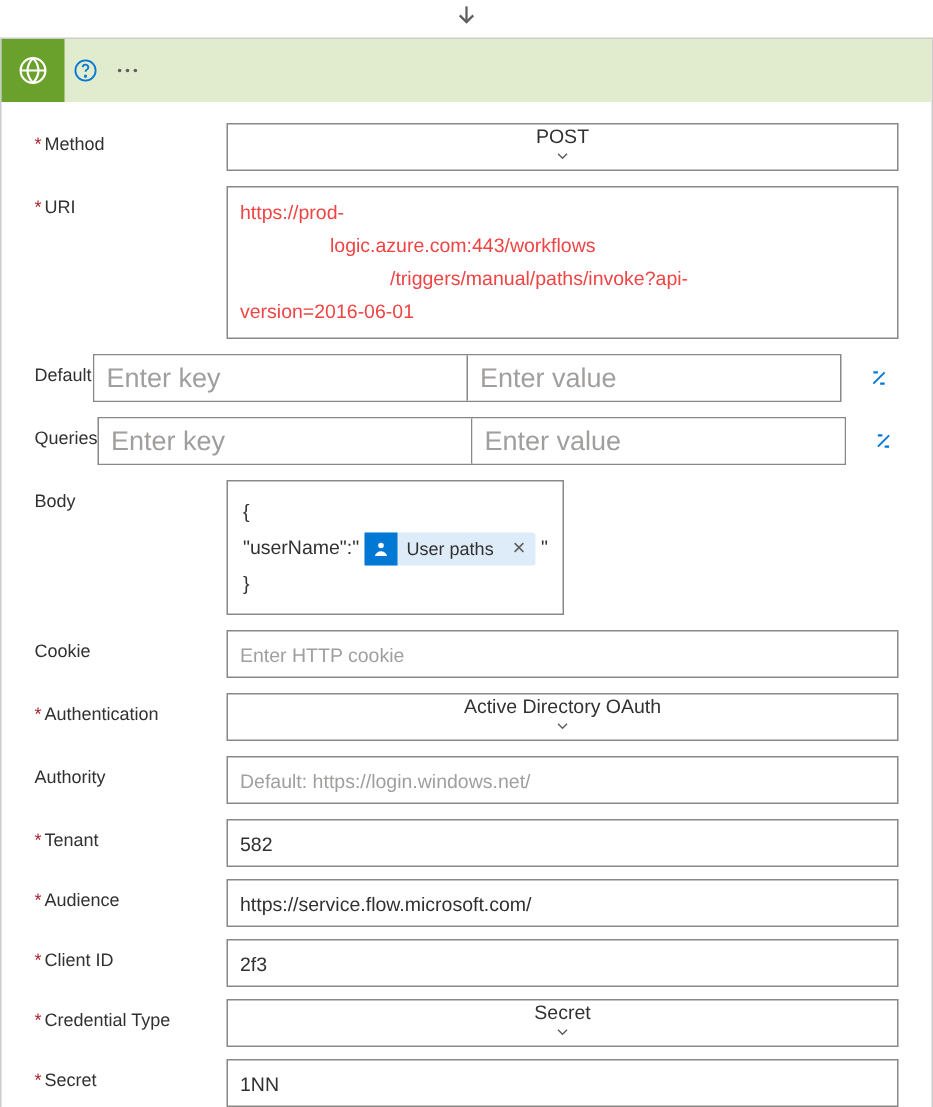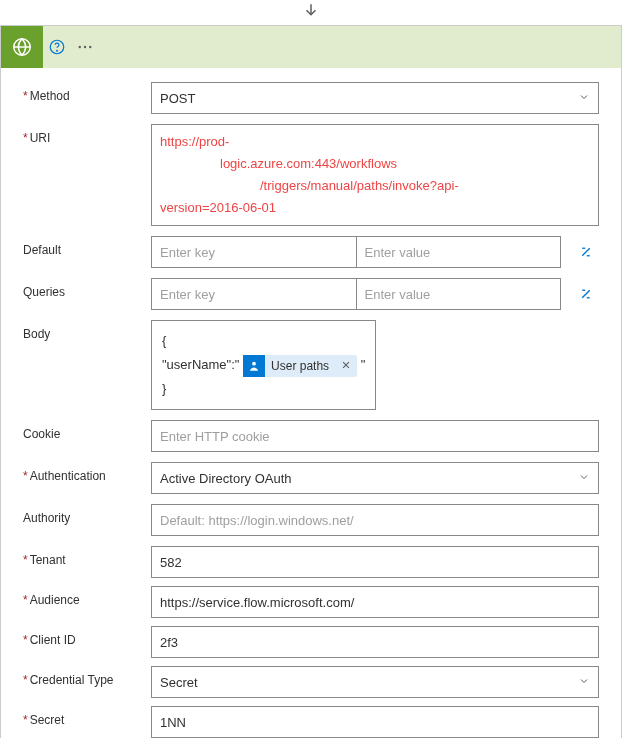--- a/index.html
+++ b/index.html
@@ -12,27 +12,27 @@
   .card-title { font-size: 14px; font-weight: 400; margin-left: 12px; flex: 1; }
   .help-btn, .more-btn { width: 28px; height: 28px; display: flex; align-items: center; justify-content: center; cursor: pointer; border-radius: 2px; }
   .help-btn svg { stroke: #0078d4; }
   .card-body { padding: 14px 22px 4px 22px; }
   .row { display: flex; align-items: flex-start; margin-bottom: 10px; min-height: 32px; }
   .row.tight { margin-bottom: 8px; }
   .label-col { width: 128px; padding-top: 7px; font-size: 12px; color: #323130; display: flex; }
   .label-col .req { color: #a4262c; margin-right: 2px;}
   .field-col { flex: 1; display: flex; align-items: center; }
   .select-box, .text-input, .ta-box { width: 100%; border: 1px solid #8a8886; background: #fff; font-size: 13px; color: #323130; }
-  .select-box { height: 32px; display: flex; align-items: center; padding: 0 8px; cursor: pointer; justify-content: space-between; }
+  .select-box { height: 32px; display: flex; align-items: center; padding: 0 8px; cursor: pointer; justify-content: space-between; flex-direction: column; }
   .chev-down svg { stroke: #605e5c; }
   .ta-box { padding: 6px 8px; line-height: 22px; color: #ef4444; font-size: 13px; word-break: break-all; min-height: 80px; }
   .ta-box .indent1 { padding-left: 60px; display: block;}
   .ta-box .indent2 { padding-left: 100px; display: block;}
   .pair-box { display: flex; border: 1px solid #8a8886; height: 32px; flex: 1; }
-  .pair-box input { border: none; height: 100%; flex: 1; padding: 0 8px; font-size: 13px; outline: none; }
+  .pair-box input { border: none; height: 100%; flex: 1; padding: 0 8px; font-size: 18px; outline: none; }
   .pair-box .divider { width: 1px; background: #8a8886; }
   .pair-box input::placeholder, .text-input::placeholder { color: #a19f9d; }
   .fx-btn { width: 26px; height: 26px; margin-left: 12px; display:flex; align-items:center; justify-content:center; cursor:pointer;}
   .body-box { border: 1px solid #8a8886; padding: 8px 10px; line-height: 24px; min-height: 74px; font-size: 13px;}
   .token { display: inline-flex; align-items: center; background: #deecf9; border-radius: 2px; vertical-align: middle; height: 22px; font-size: 12px; }
   .token-icon { background: #0078d4; width: 22px; height: 22px; display:flex; align-items:center; justify-content:center;}
   .token-label { padding: 0 6px; color: #323130;}
   .token-close { padding: 0 6px; cursor: pointer; color: #605e5c;}
   .text-input { height: 32px; padding: 0 8px; outline: none; }
 </style>

